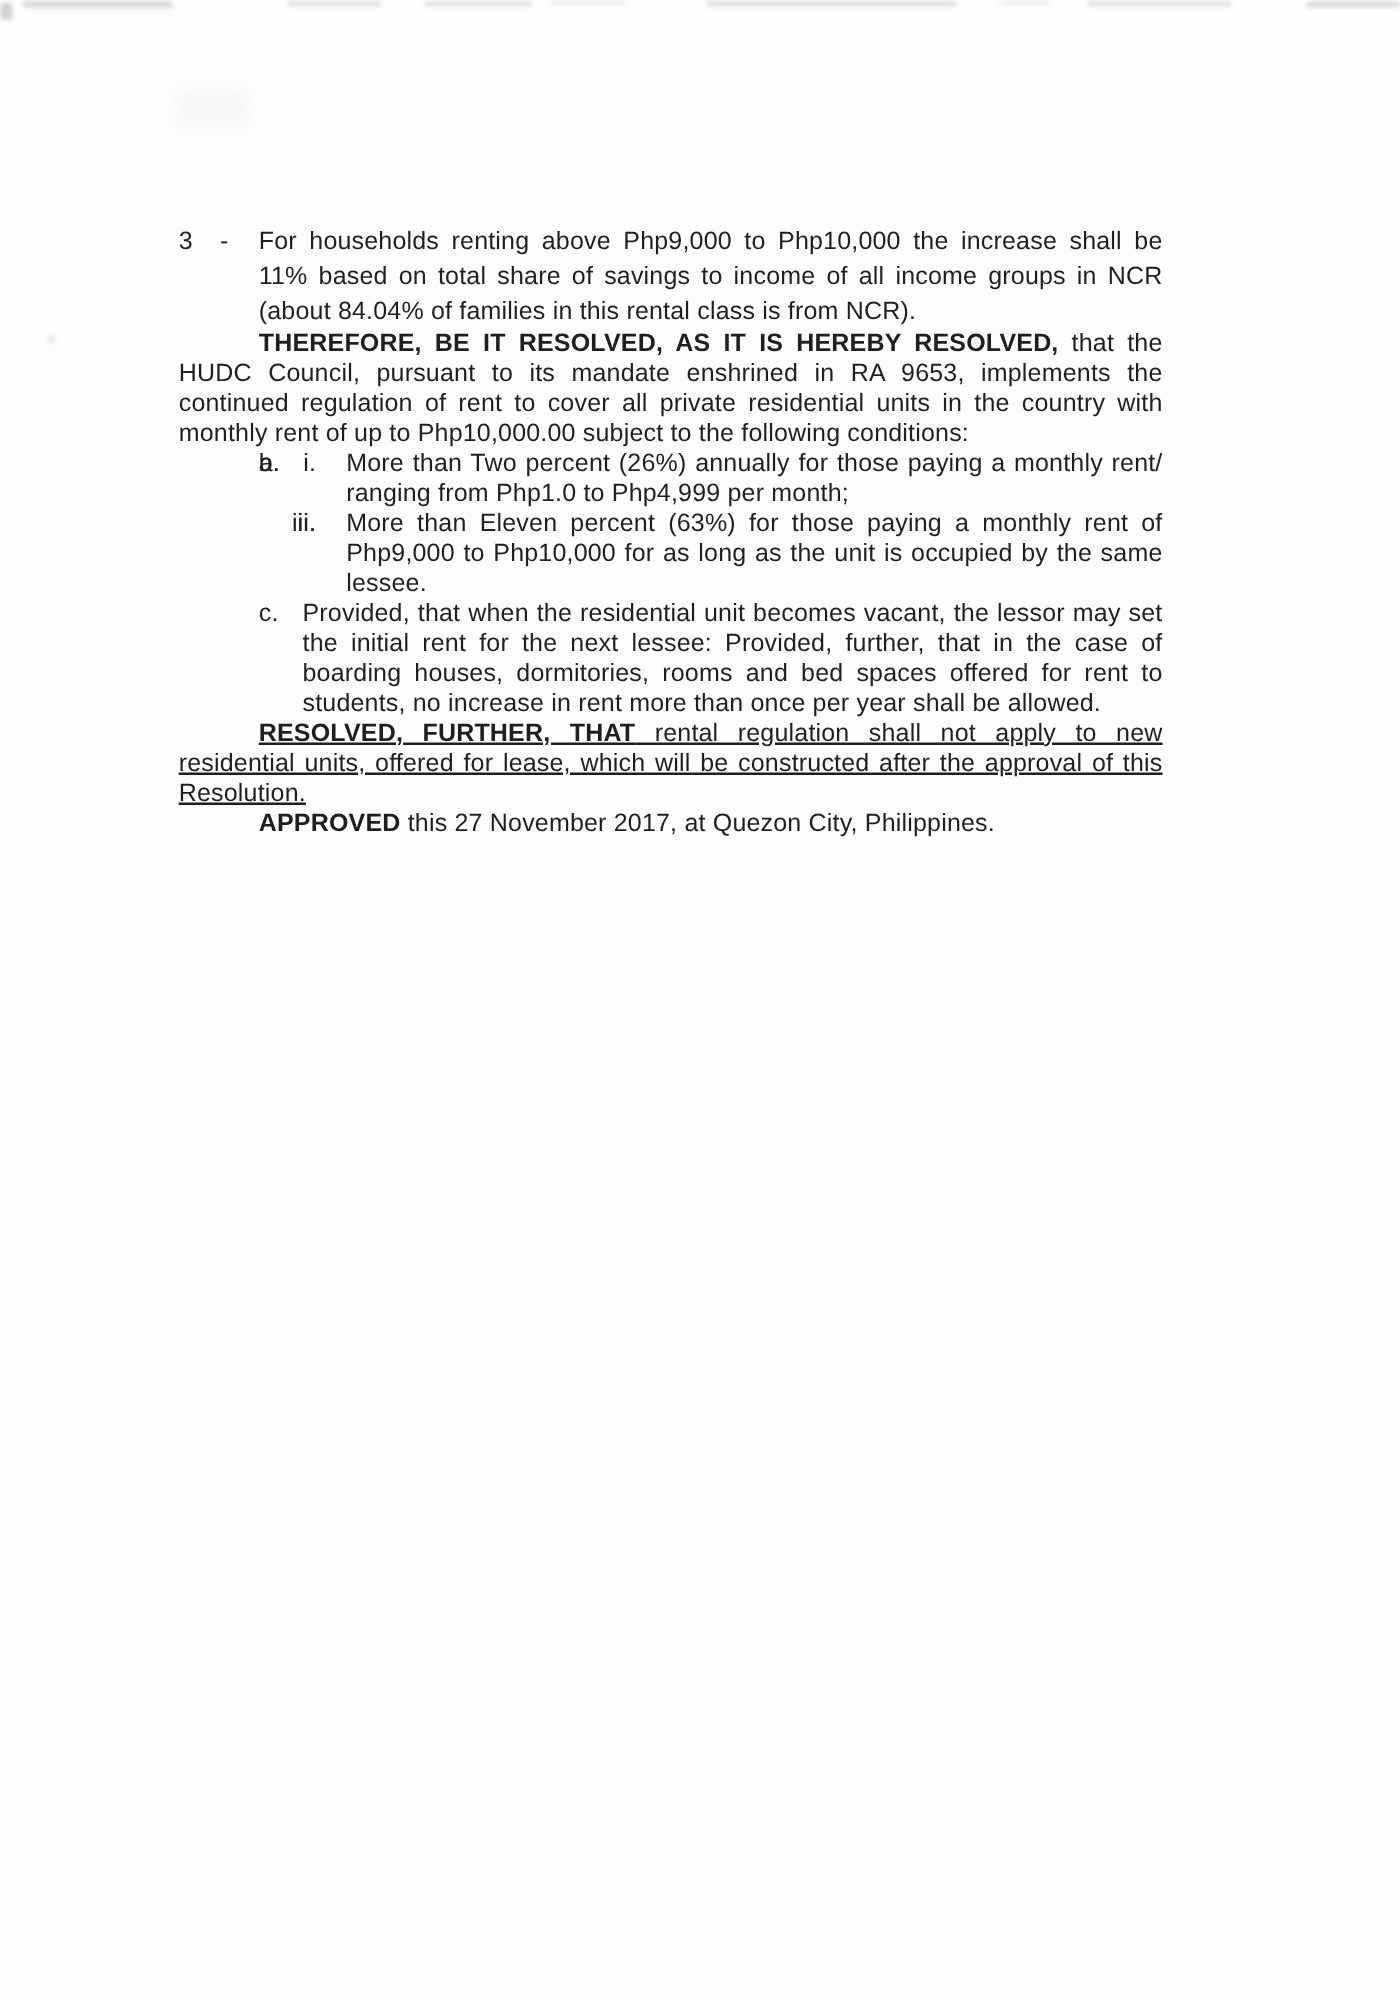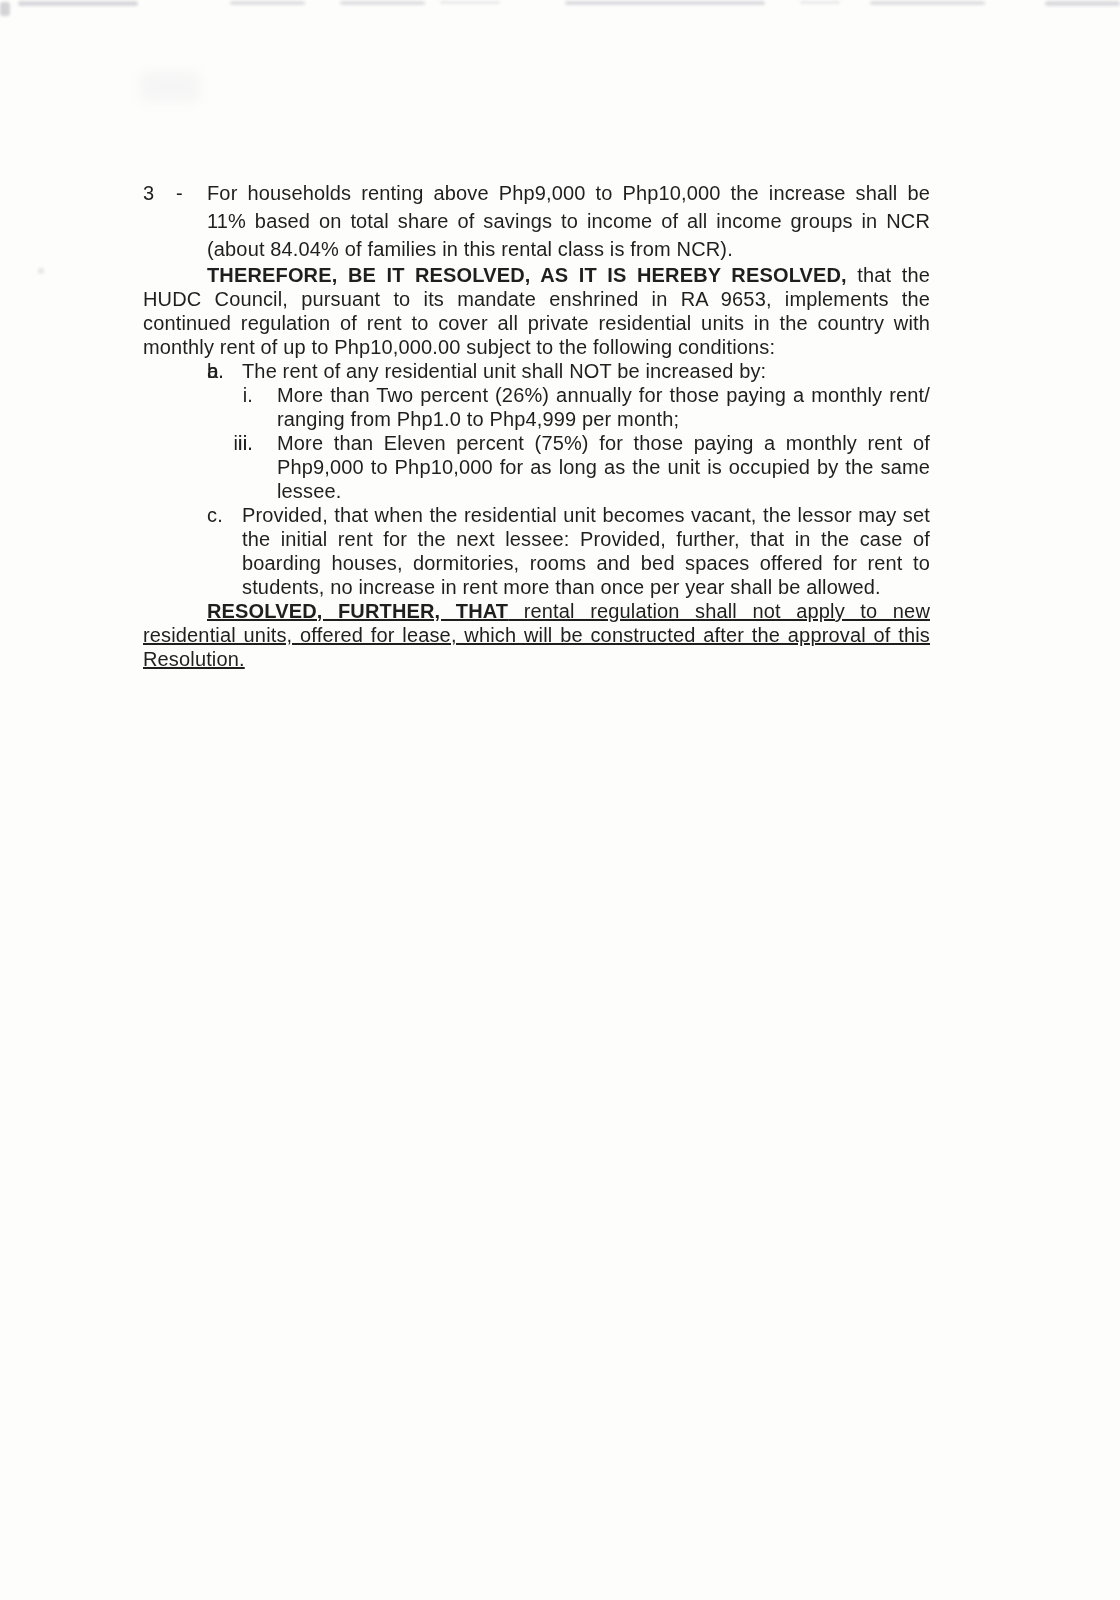--- a/index.html
+++ b/index.html
@@ -123,39 +123,39 @@
     </div>
 
     <p class="para just mt-therefore"><span class="b">THEREFORE, BE IT RESOLVED, AS IT IS HEREBY RESOLVED,</span><span> that the HUDC Council, pursuant to its mandate enshrined in RA 9653, implements the continued regulation of rent to cover all private residential units in the country with monthly rent of up to Php10,000.00 subject to the following conditions:</span></p>
 
     <div class="block alpha-item just mt-a">
       <span class="marker">a.</span>
     </div>
 
     <div class="block alpha-item just mt-b">
       <span class="marker">b.</span>
-      <span>The rent of any residential unit shall NOT be increased by:</span>
     </div>
 
     <div class="block roman-item just mt-i">
       <span class="marker">i.</span>
       <span>More than Two percent (26%) annually for those paying a monthly rent/ ranging from Php1.0 to Php4,999 per month;</span>
     </div>
 
     <div class="block roman-item just mt-ii">
       <span class="marker">ii.</span>
     </div>
 
     <div class="block roman-item just mt-iii">
       <span class="marker">iii.</span>
-      <span>More than Eleven percent (75%) for those paying a monthly rent of Php9,000 to Php10,000 for as long as the unit is occupied by the same lessee.</span>
+      <span>More than Eleven percent (63%) for those paying a monthly rent of Php9,000 to Php10,000 for as long as the unit is occupied by the same lessee.</span>
     </div>
 
     <div class="block alpha-item just mt-c">
       <span class="marker">c.</span>
       <span>Provided, that when the residential unit becomes vacant, the lessor may set the initial rent for the next lessee: Provided, further, that in the case of boarding houses, dormitories, rooms and bed spaces offered for rent to students, no increase in rent more than once per year shall be allowed.</span>
     </div>
 
     <p class="para just mt-resolved"><span class="b">RESOLVED, FURTHER, THAT</span><span> rental regulation shall not apply to new residential units, offered for lease, which will be constructed after the approval of this Resolution.</span></p>
 
+    <p class="para mt-approved"><span class="b">APPROVED</span><span> this 27 November 2017, at Quezon City, Philippines.</span></p>
 
   </div>
 </div>
 
 </body></html>

